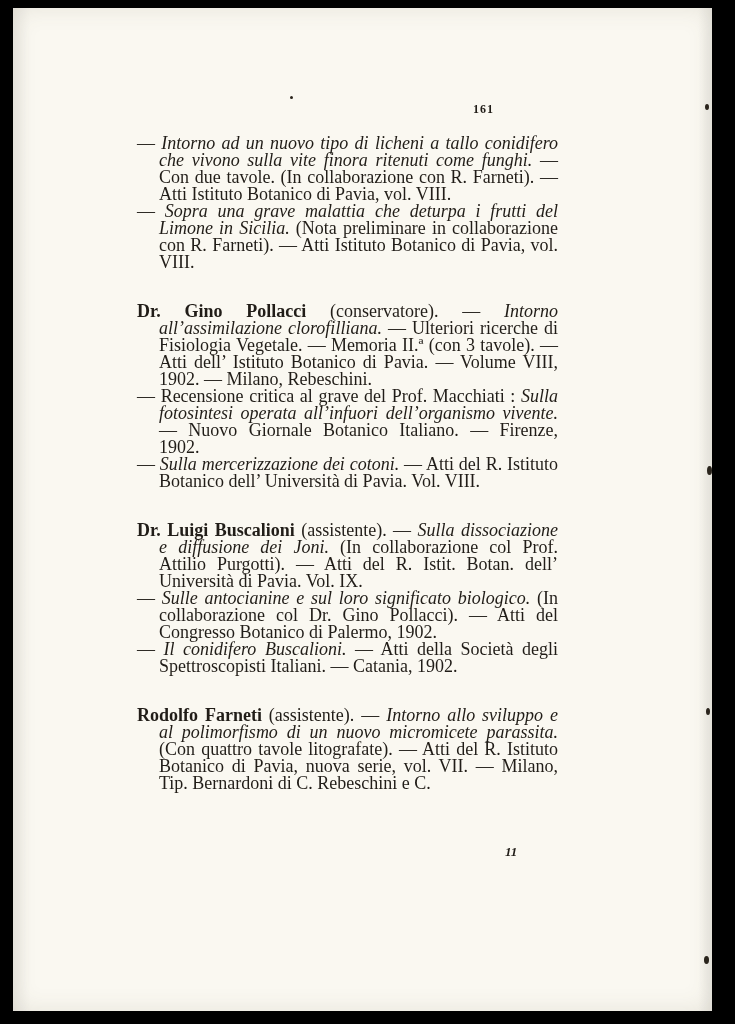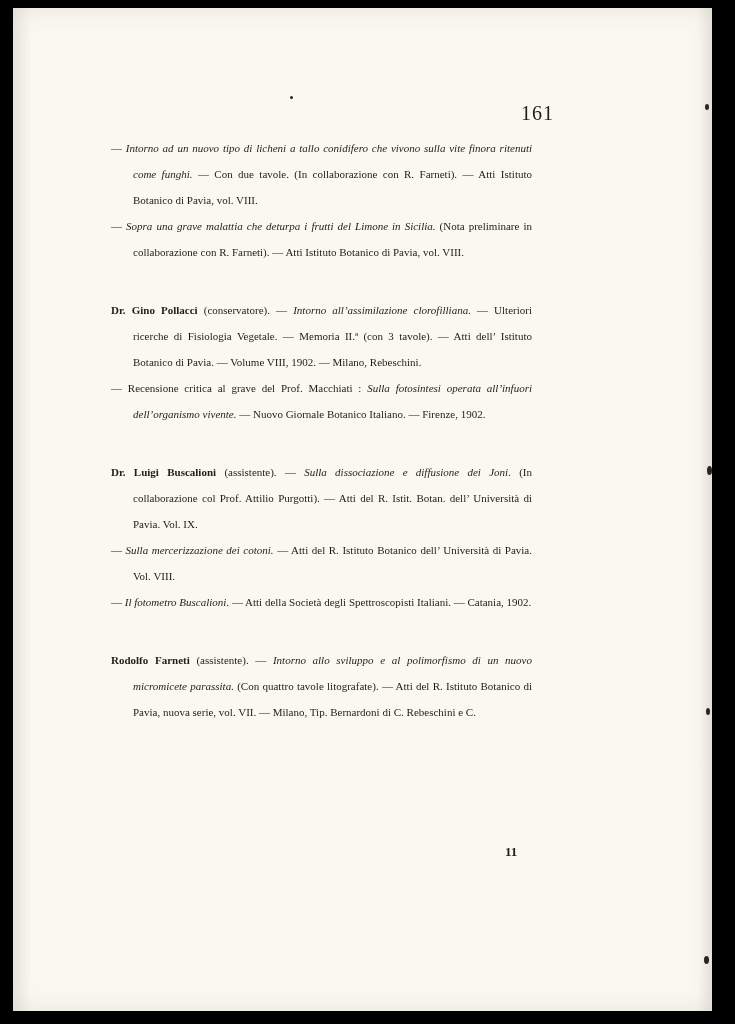--- a/index.html
+++ b/index.html
@@ -22,53 +22,54 @@
     top: 8px;
     right: 23px;
     bottom: 13px;
     background: var(--paper);
     background-image: linear-gradient(90deg, rgba(0,0,0,0.05) 0, rgba(0,0,0,0) 18px),
                       linear-gradient(270deg, rgba(0,0,0,0.06) 0, rgba(0,0,0,0) 14px);
     box-shadow: inset 0 0 25px rgba(90,80,55,0.12);
   }
   .page-number {
     position: absolute;
-    left: 508px;
+    left: 460px;
     top: 94px;
-    font-size: 20px;
-    font-weight: normal;
+    font-size: 12px;
+    font-weight: bold;
     letter-spacing: 1px;
     color: var(--ink);
   }
   .content {
     position: absolute;
-    left: 98px;
+    left: 124px;
     top: 127px;
     width: 421px;
     color: var(--ink);
-    font-size: 11px;
-    line-height: 26px;
+    font-size: 18px;
+    line-height: 17px;
     text-align: justify;
   }
   .entry {
     margin: 0;
     padding-left: 22px;
     text-indent: -22px;
   }
   .entry.author { margin-top: 32px; }
   .entry.author:first-child { margin-top: 0; }
   .seg-italic { font-style: italic; }
   .seg-bold { font-weight: bold; }
   .signature-mark {
     position: absolute;
     left: 492px;
     top: 836px;
     font-size: 13px;
     font-weight: bold;
     color: var(--ink);
+    font-style: italic;
   }
   .speck {
     position: absolute;
     background: #2a241c;
     border-radius: 50%;
   }
   .speck.s1 { left: 692px; top: 96px;  width: 4px; height: 6px; }
   .speck.s2 { left: 694px; top: 458px; width: 5px; height: 9px; }
   .speck.s3 { left: 693px; top: 700px; width: 4px; height: 7px; }
   .speck.s4 { left: 691px; top: 948px; width: 5px; height: 8px; }
@@ -78,23 +79,24 @@
 <body>
 
 <div class="scan">
   <div class="page">
     <div class="page-number">161</div>
     <div class="content">
         <p class="entry dash-item"><span class="seg-normal">— </span><span class="seg-italic">Intorno ad un nuovo tipo di licheni a tallo conidifero che vivono sulla vite finora ritenuti come funghi.</span><span class="seg-normal"> — Con due tavole. (In collaborazione con R. Farneti). — Atti Istituto Botanico di Pavia, vol. VIII.</span></p>
         <p class="entry dash-item"><span class="seg-normal">— </span><span class="seg-italic">Sopra una grave malattia che deturpa i frutti del Limone in Sicilia.</span><span class="seg-normal"> (Nota preliminare in collaborazione con R. Farneti). — Atti Istituto Botanico di Pavia, vol. VIII.</span></p>
         <p class="entry author"><span class="seg-bold">Dr. Gino Pollacci</span><span class="seg-normal"> (conservatore). — </span><span class="seg-italic">Intorno all’assimilazione clorofilliana.</span><span class="seg-normal"> — Ulteriori ricerche di Fisiologia Vegetale. — Memoria II.ª (con 3 tavole). — Atti dell’ Istituto Botanico di Pavia. — Volume VIII, 1902. — Milano, Rebeschini.</span></p>
         <p class="entry dash-item"><span class="seg-normal">— Recensione critica al grave del Prof. Macchiati : </span><span class="seg-italic">Sulla fotosintesi operata all’infuori dell’organismo vivente.</span><span class="seg-normal"> — Nuovo Giornale Botanico Italiano. — Firenze, 1902.</span></p>
+        <p class="entry dash-item"><span class="seg-normal">— </span><span class="seg-italic">Sulla mercerizzazione dei cotoni.</span><span class="seg-normal"> — Atti del R. Istituto Botanico dell’ Università di Pavia. Vol. VIII.</span></p>
         <p class="entry author"><span class="seg-bold">Dr. Luigi Buscalioni</span><span class="seg-normal"> (assistente). — </span><span class="seg-italic">Sulla dissociazione e diffusione dei Joni.</span><span class="seg-normal"> (In collaborazione col Prof. Attilio Purgotti). — Atti del R. Istit. Botan. dell’ Università di Pavia. Vol. IX.</span></p>
-        <p class="entry dash-item"><span class="seg-normal">— </span><span class="seg-italic">Sulla mercerizzazione dei cotoni.</span><span class="seg-normal"> — Atti del R. Istituto Botanico dell’ Università di Pavia. Vol. VIII.</span></p>
-        <p class="entry dash-item"><span class="seg-normal">— </span><span class="seg-italic">Il fotometro Buscalioni.</span><span class="seg-normal"> — Atti della Società degli Spettroscopisti Italiani. — Catania, 1902.</span></p>
+        <p class="entry dash-item"><span class="seg-normal">— </span><span class="seg-italic">Sulle antocianine e sul loro significato biologico.</span><span class="seg-normal"> (In collaborazione col Dr. Gino Pollacci). — Atti del Congresso Botanico di Palermo, 1902.</span></p>
+        <p class="entry dash-item"><span class="seg-normal">— </span><span class="seg-italic">Il conidifero Buscalioni.</span><span class="seg-normal"> — Atti della Società degli Spettroscopisti Italiani. — Catania, 1902.</span></p>
         <p class="entry author"><span class="seg-bold">Rodolfo Farneti</span><span class="seg-normal"> (assistente). — </span><span class="seg-italic">Intorno allo sviluppo e al polimorfismo di un nuovo micromicete parassita.</span><span class="seg-normal"> (Con quattro tavole litografate). — Atti del R. Istituto Botanico di Pavia, nuova serie, vol. VII. — Milano, Tip. Bernardoni di C. Rebeschini e C.</span></p>
       </div>
     <div class="signature-mark">11</div>
     <div class="speck s1"></div>
     <div class="speck s2"></div>
     <div class="speck s3"></div>
     <div class="speck s4"></div>
     <div class="speck s5"></div>
   </div>
 </div>

